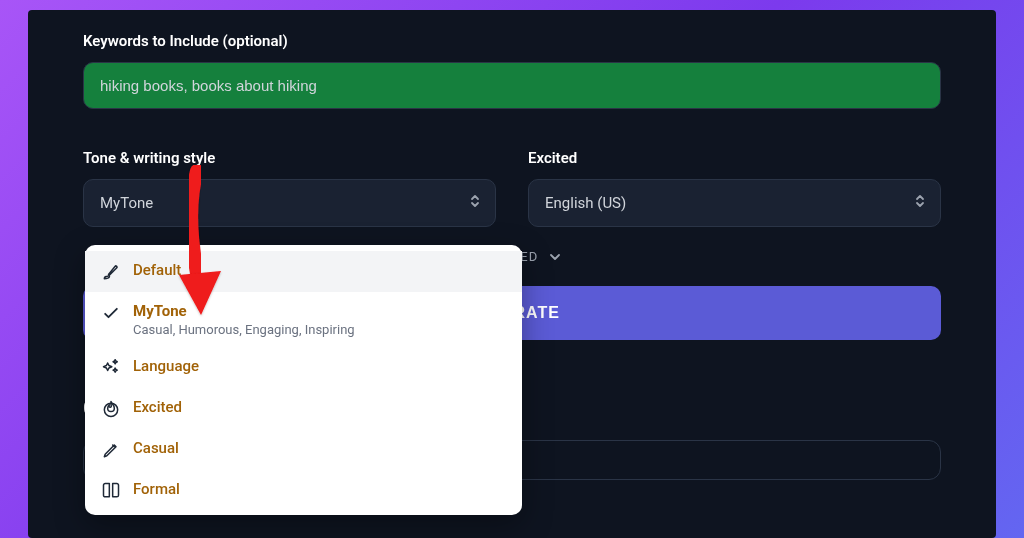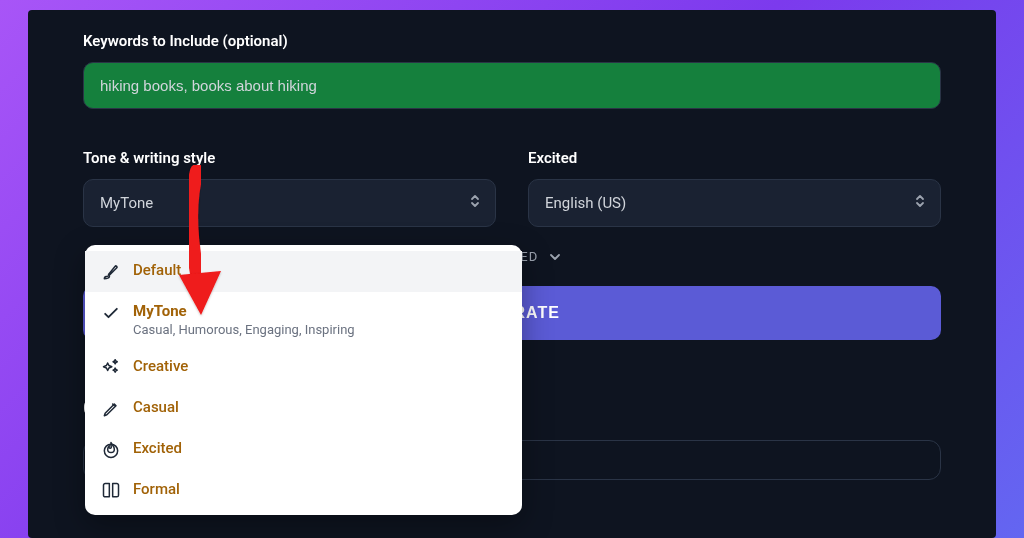--- a/index.html
+++ b/index.html
@@ -228,45 +228,45 @@
 
   <div class="dd-item">
     <span class="dd-icon">
       <svg viewBox="0 0 24 24" fill="none" stroke="currentColor" stroke-width="1.8" stroke-linecap="round" stroke-linejoin="round">
         <path d="M5 12l1.5-3L10 7.5 6.5 6 5 3 3.5 6 0 7.5 3.5 9z" transform="translate(3,3)"></path>
         <path d="M16 5l.8-1.6L18.5 2.5l-1.7-.9L16 0l-.8 1.6-1.7.9 1.7.9z" transform="translate(1,2)"></path>
         <path d="M17 17l.8-1.6 1.7-.9-1.7-.9L17 12l-.8 1.6-1.7.9 1.7.9z"></path>
       </svg>
     </span>
     <div class="dd-text">
-        <div class="title">Creative</div>
+        <div class="title">Language</div>
+      </div>
+  </div>
+
+  <div class="dd-item">
+    <span class="dd-icon">
+      <svg viewBox="0 0 24 24" fill="none" stroke="currentColor" stroke-width="1.8" stroke-linecap="round" stroke-linejoin="round">
+        <path d="M12 3c1 3 4 4 4 8a4 4 0 01-8 0c0-2 1-3 2-4-1 2 0 3 1 3 1 0 2-1 1-3 0-2 0-3 0-4z"></path>
+        <circle cx="12" cy="13" r="8"></circle>
+      </svg>
+    </span>
+    <div class="dd-text">
+        <div class="title">Excited</div>
       </div>
   </div>
 
   <div class="dd-item">
     <span class="dd-icon">
       <svg viewBox="0 0 24 24" fill="none" stroke="currentColor" stroke-width="1.8" stroke-linecap="round" stroke-linejoin="round">
         <path d="M4 20l3-1 11-11-2-2L5 17z"></path>
         <path d="M14 6l2 2"></path>
       </svg>
     </span>
     <div class="dd-text">
         <div class="title">Casual</div>
-      </div>
-  </div>
-
-  <div class="dd-item">
-    <span class="dd-icon">
-      <svg viewBox="0 0 24 24" fill="none" stroke="currentColor" stroke-width="1.8" stroke-linecap="round" stroke-linejoin="round">
-        <path d="M12 3c1 3 4 4 4 8a4 4 0 01-8 0c0-2 1-3 2-4-1 2 0 3 1 3 1 0 2-1 1-3 0-2 0-3 0-4z"></path>
-        <circle cx="12" cy="13" r="8"></circle>
-      </svg>
-    </span>
-    <div class="dd-text">
-        <div class="title">Excited</div>
       </div>
   </div>
 
   <div class="dd-item">
     <span class="dd-icon">
       <svg viewBox="0 0 24 24" fill="none" stroke="currentColor" stroke-width="1.8" stroke-linecap="round" stroke-linejoin="round">
         <path d="M3 5a2 2 0 012-2h5v16H5a2 2 0 01-2-2V5z"></path>
         <path d="M21 5a2 2 0 00-2-2h-5v16h5a2 2 0 002-2V5z"></path>
       </svg>
     </span>

